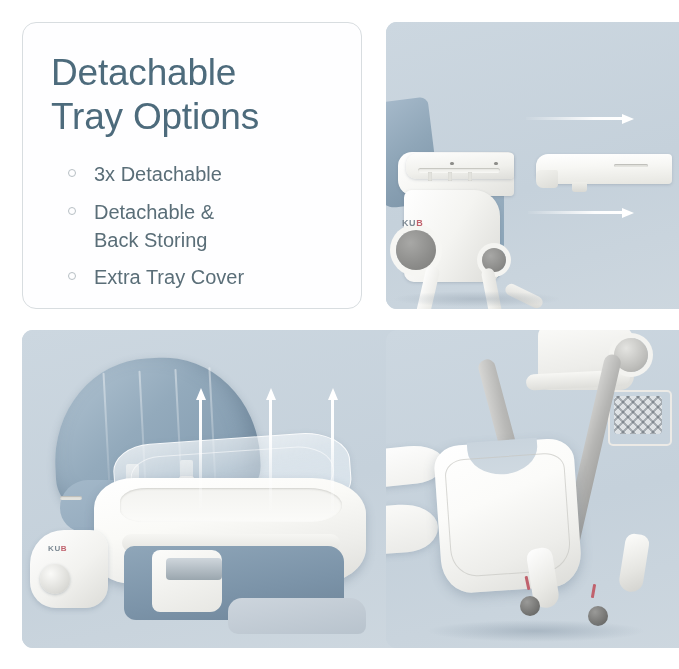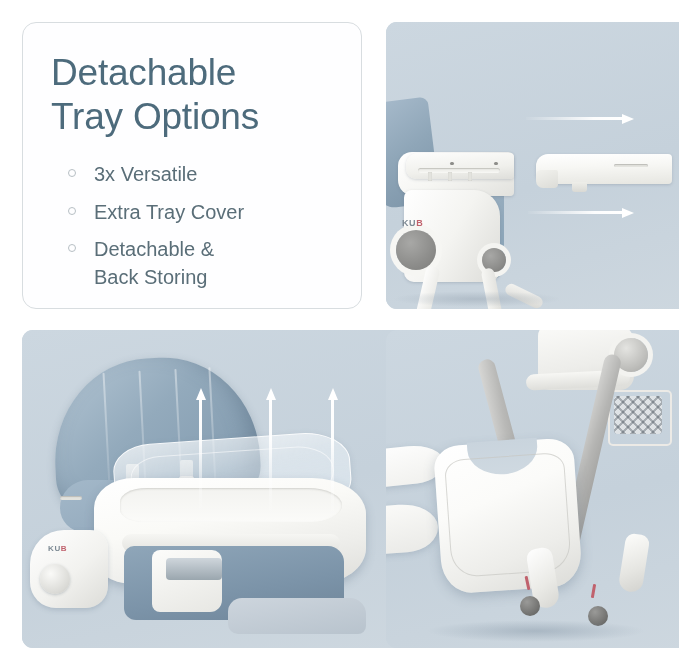--- a/index.html
+++ b/index.html
@@ -500,30 +500,30 @@
 <body>
 
 <div class="infographic">
 
   <div class="panel text-card">
     <h1 class="headline">Detachable
 Tray Options</h1>
     <ul class="bullet-list">
       <li class="bullet-item">
         <span class="bullet-mark"></span>
-        <span class="bullet-text">3x Versatile</span>
-      </li>
-      <li class="bullet-item">
-        <span class="bullet-mark"></span>
-        <span class="bullet-text">Extra Tray Cover</span>
+        <span class="bullet-text">3x Detachable</span>
       </li>
       <li class="bullet-item">
         <span class="bullet-mark"></span>
         <span class="bullet-text">Detachable &amp;
 Back Storing</span>
+      </li>
+      <li class="bullet-item">
+        <span class="bullet-mark"></span>
+        <span class="bullet-text">Extra Tray Cover</span>
       </li>
     </ul>
   </div>
 
   <div class="panel panel-tr">
     <div class="photo">
 
       <div class="fabric tr-backrest"></div>
       <div class="fabric tr-fabric-strip"></div>
       <div class="white-part tr-seatshell"></div>

